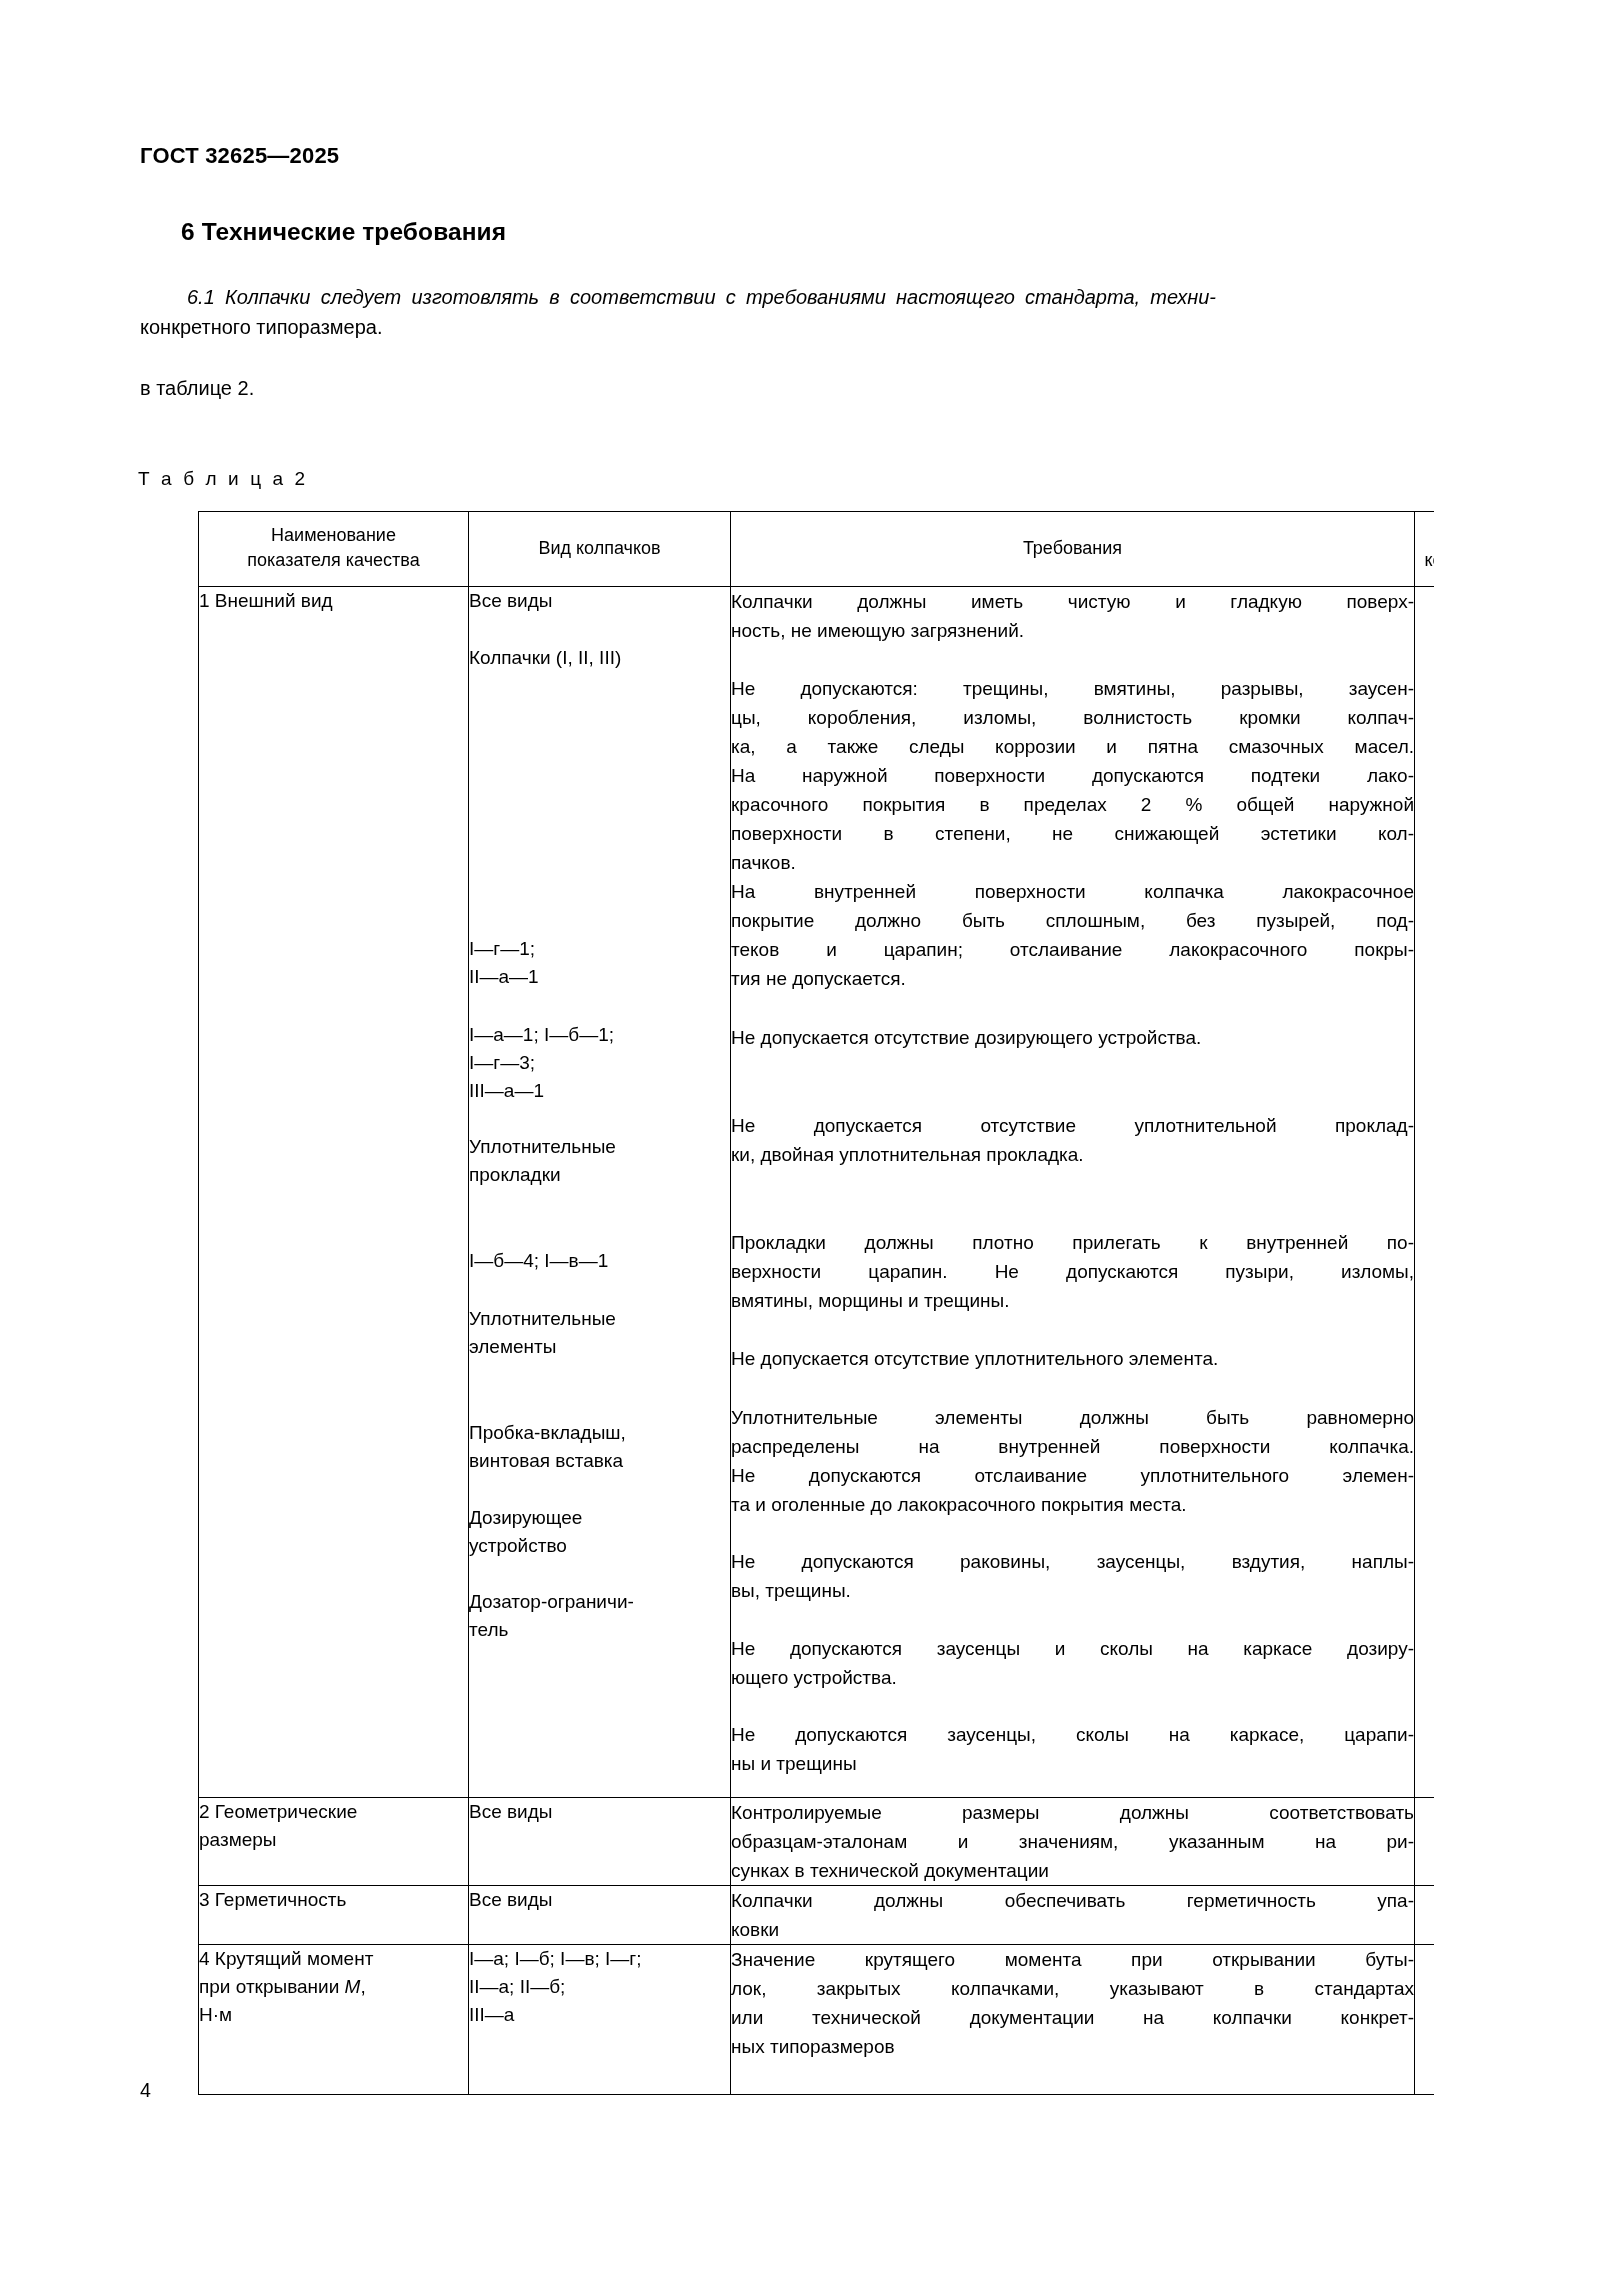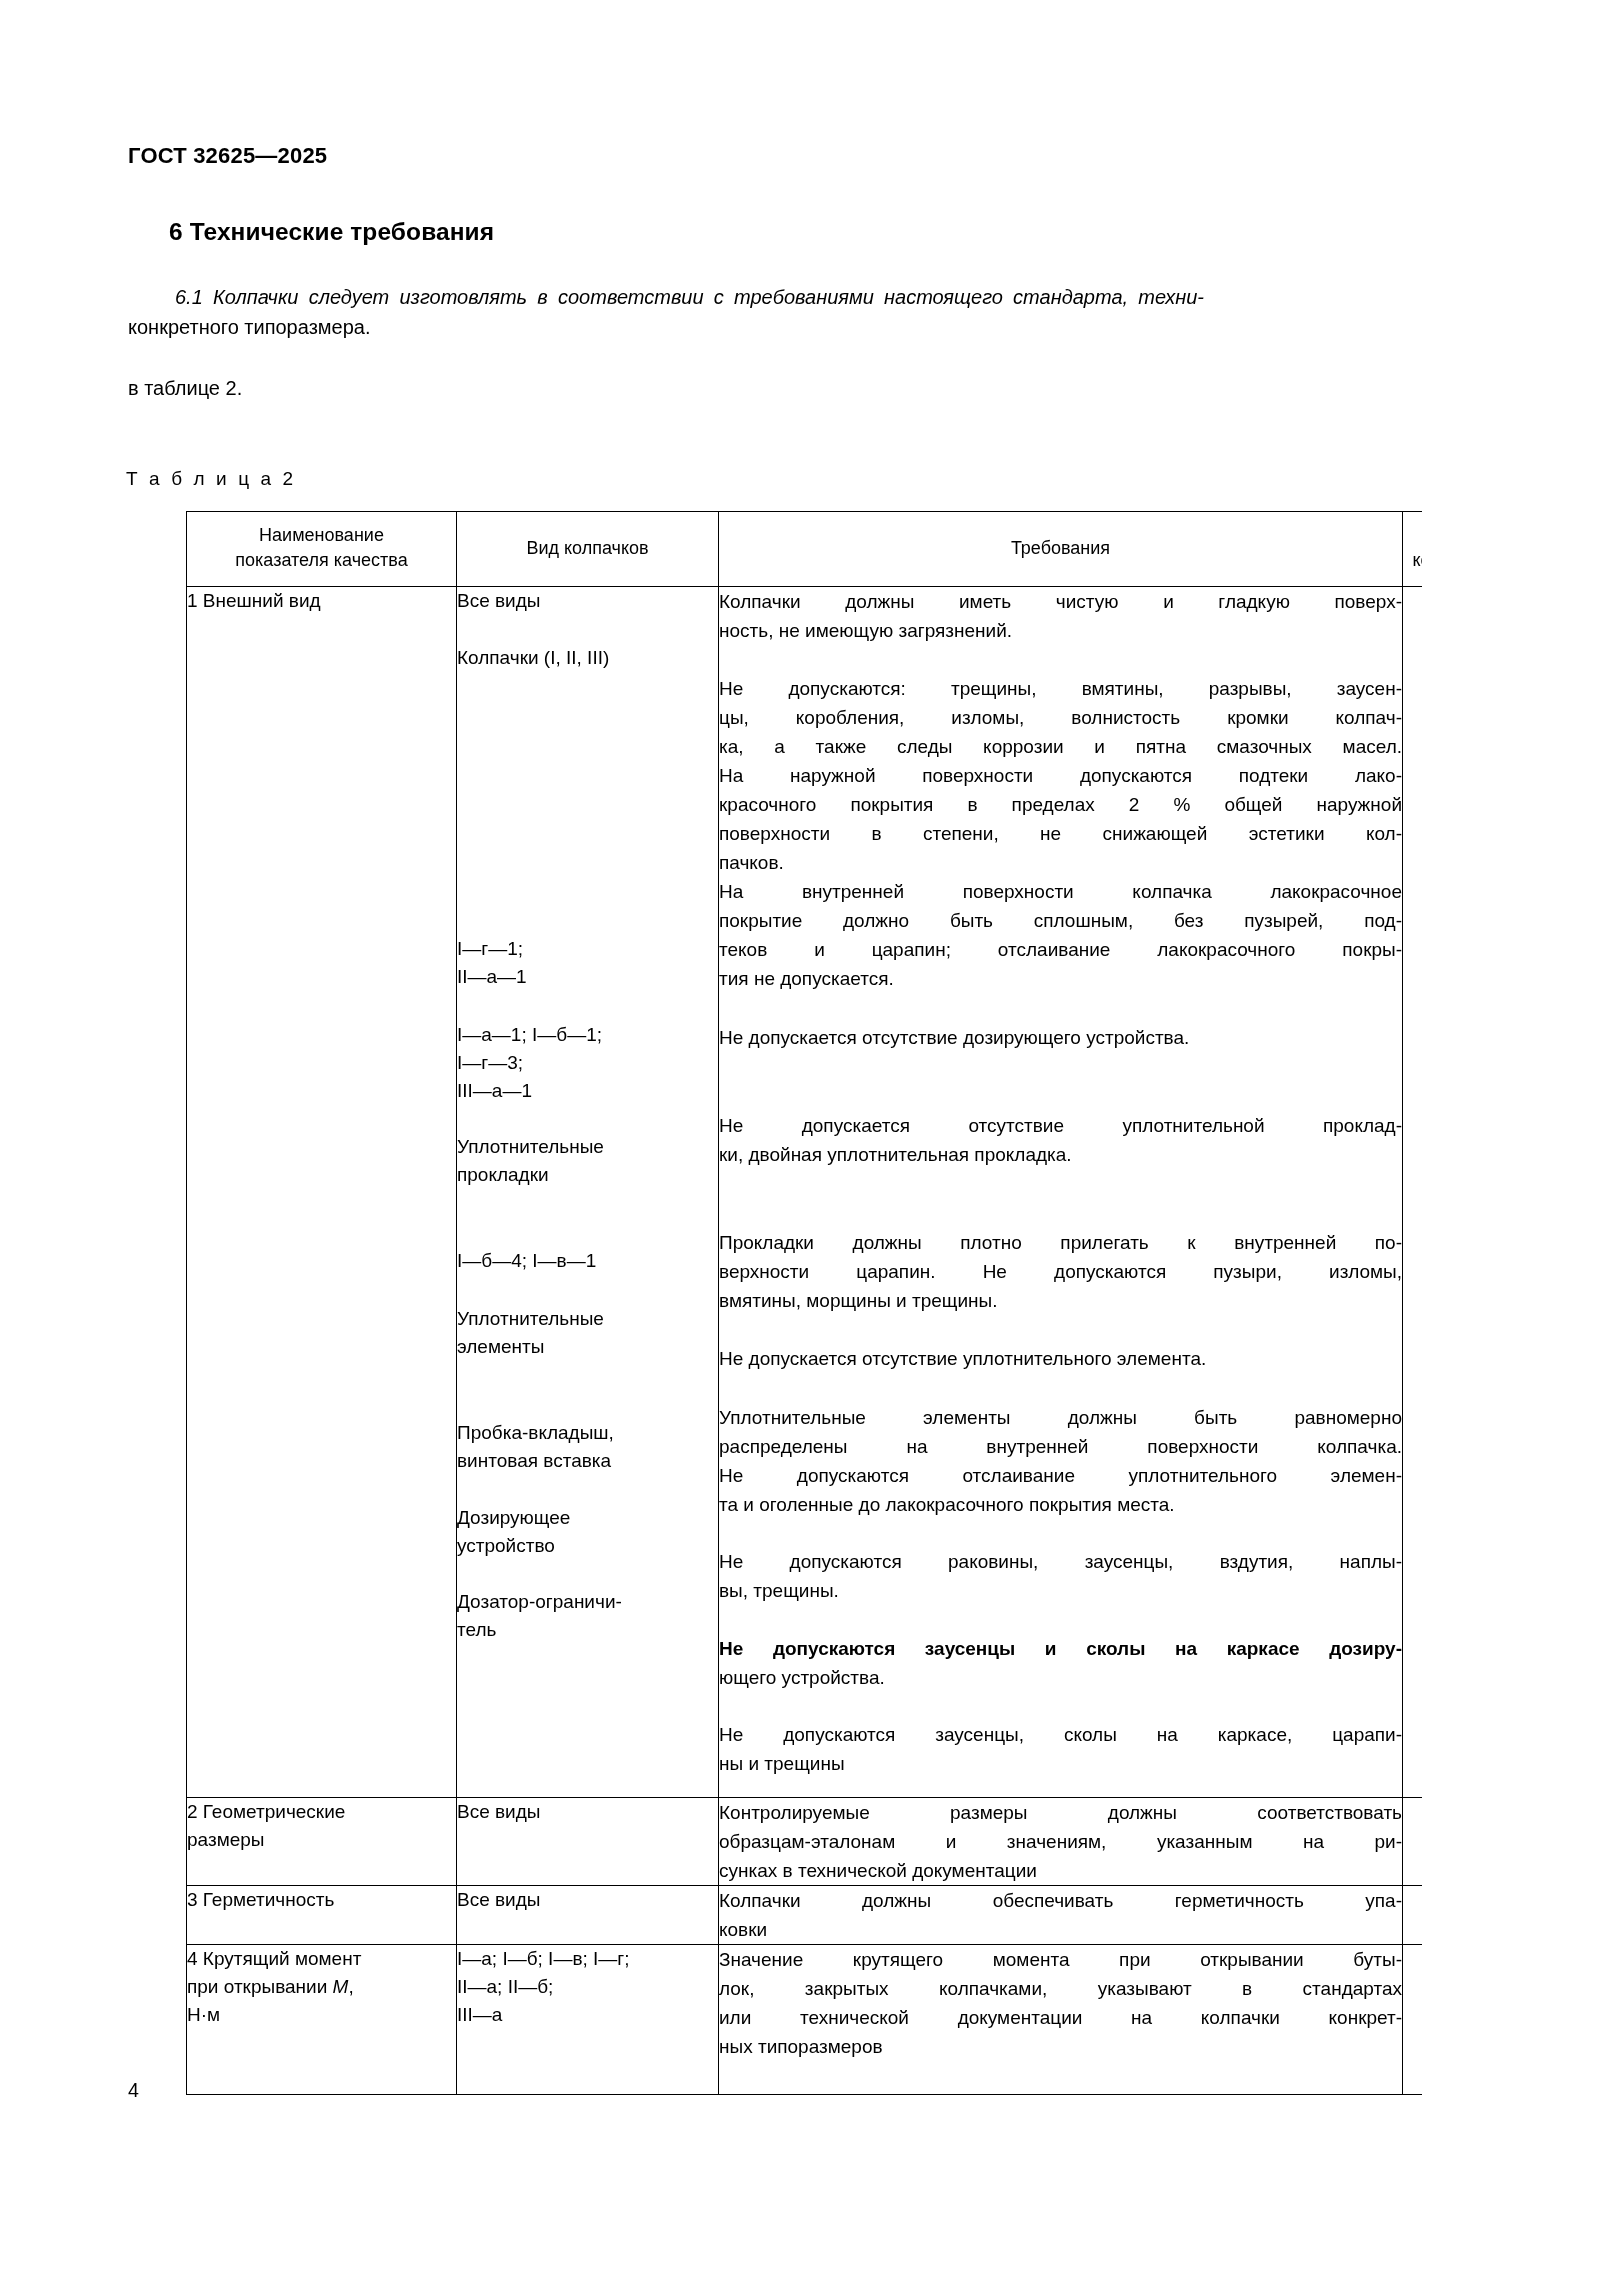--- a/index.html
+++ b/index.html
@@ -10,21 +10,21 @@
   body {
     width: 1621px;
     height: 2293px;
     position: relative;
     font-family: "Liberation Sans", sans-serif;
     color: #000000;
     -webkit-font-smoothing: antialiased;
   }
   .page {
     position: absolute;
-    left: 0; top: 0;
+    left: 12px; top: 0;
     width: 1422px;
     height: 2293px;
     overflow: hidden;
   }
   .doc-header {
     position: absolute;
     left: 128px;
     top: 143px;
     font-size: 22px;
     font-weight: bold;
@@ -251,21 +251,21 @@
             <span style="display: block; text-align: justify; text-align-last: justify;">Не допускаются отслаивание уплотнительного элемен-</span>
             <span class="lastline">та и оголенные до лакокрасочного покрытия места.</span>
           </div>
           <div class="sp-6"></div>
           <div class="req">
             <span style="display: block; text-align: justify; text-align-last: justify;">Не допускаются раковины, заусенцы, вздутия, наплы-</span>
             <span class="lastline">вы, трещины.</span>
           </div>
           <div class="sp-7"></div>
           <div class="req">
-            <span style="display: block; text-align: justify; text-align-last: justify; font-weight: bold;">Не допускаются заусенцы и сколы на каркасе дозиру-</span>
+            <span style="display: block; text-align: justify; text-align-last: justify;">Не допускаются заусенцы и сколы на каркасе дозиру-</span>
             <span class="lastline">ющего устройства.</span>
           </div>
           <div class="sp-8"></div>
           <div class="req">
             <span style="display: block; text-align: justify; text-align-last: justify;">Не допускаются заусенцы, сколы на каркасе, царапи-</span>
             <span class="lastline">ны и трещины</span>
           </div>
           <div style="height:19.6px"></div>
         </td>
         <td class="cell-center">

